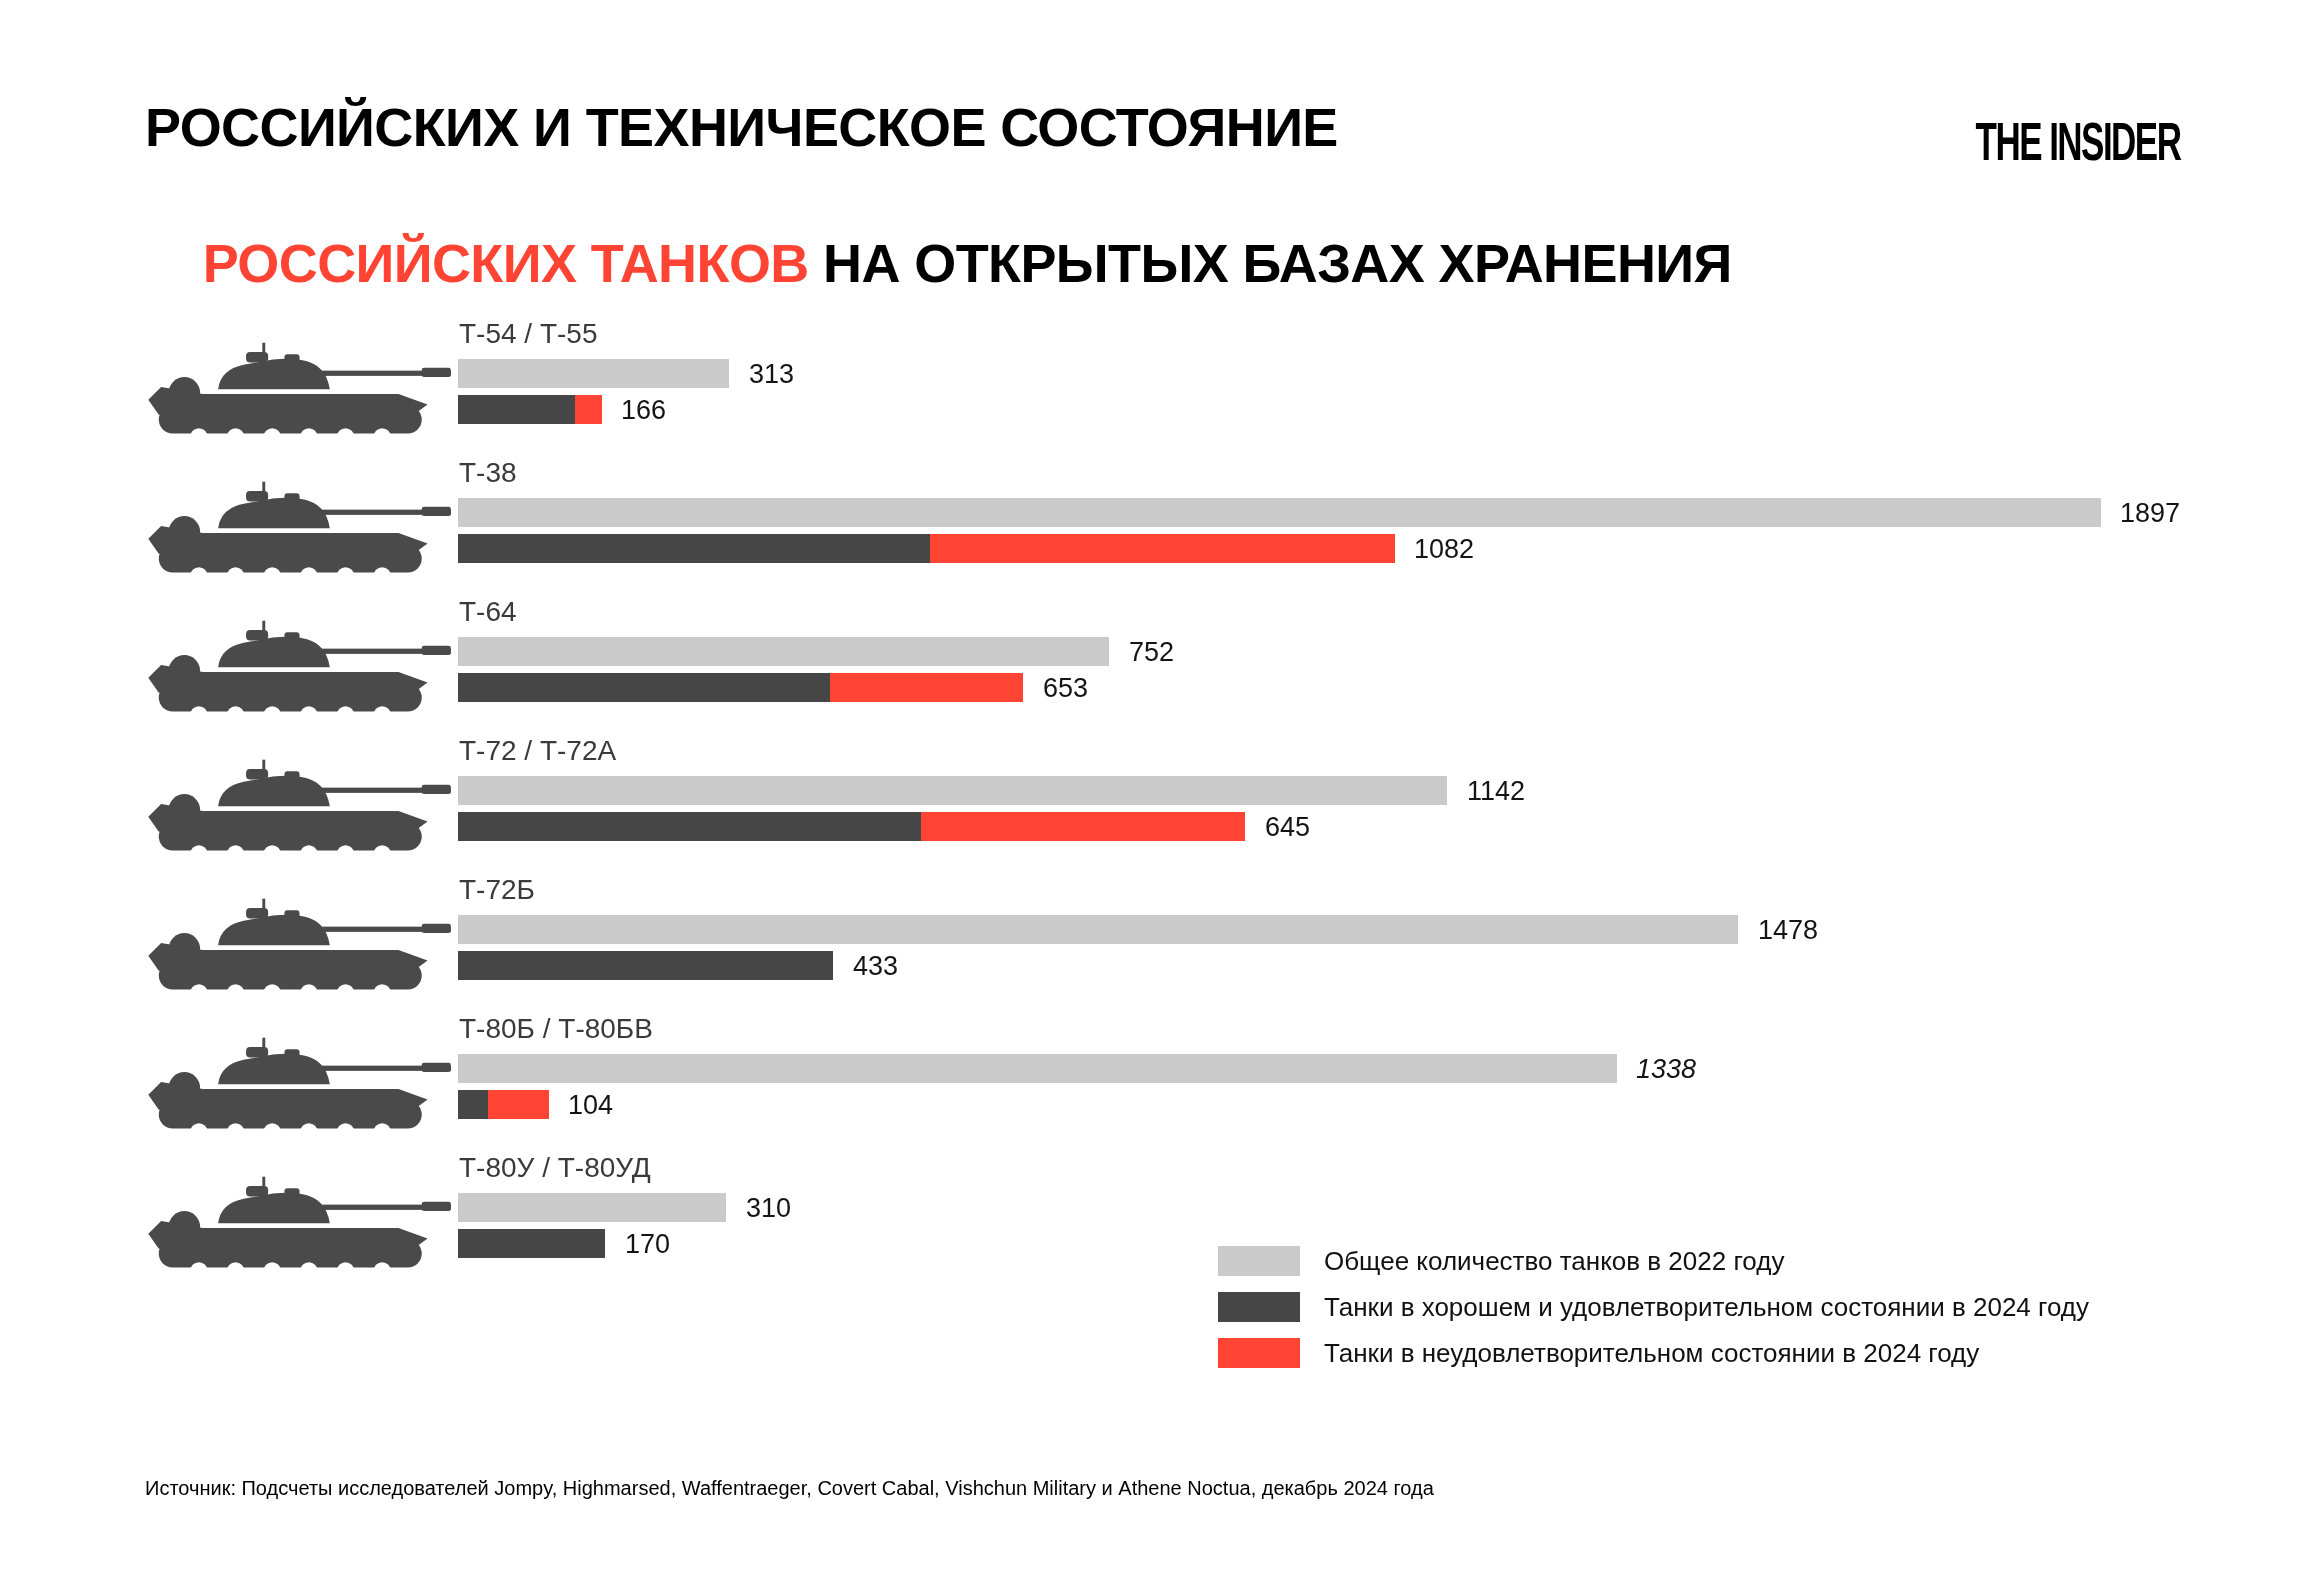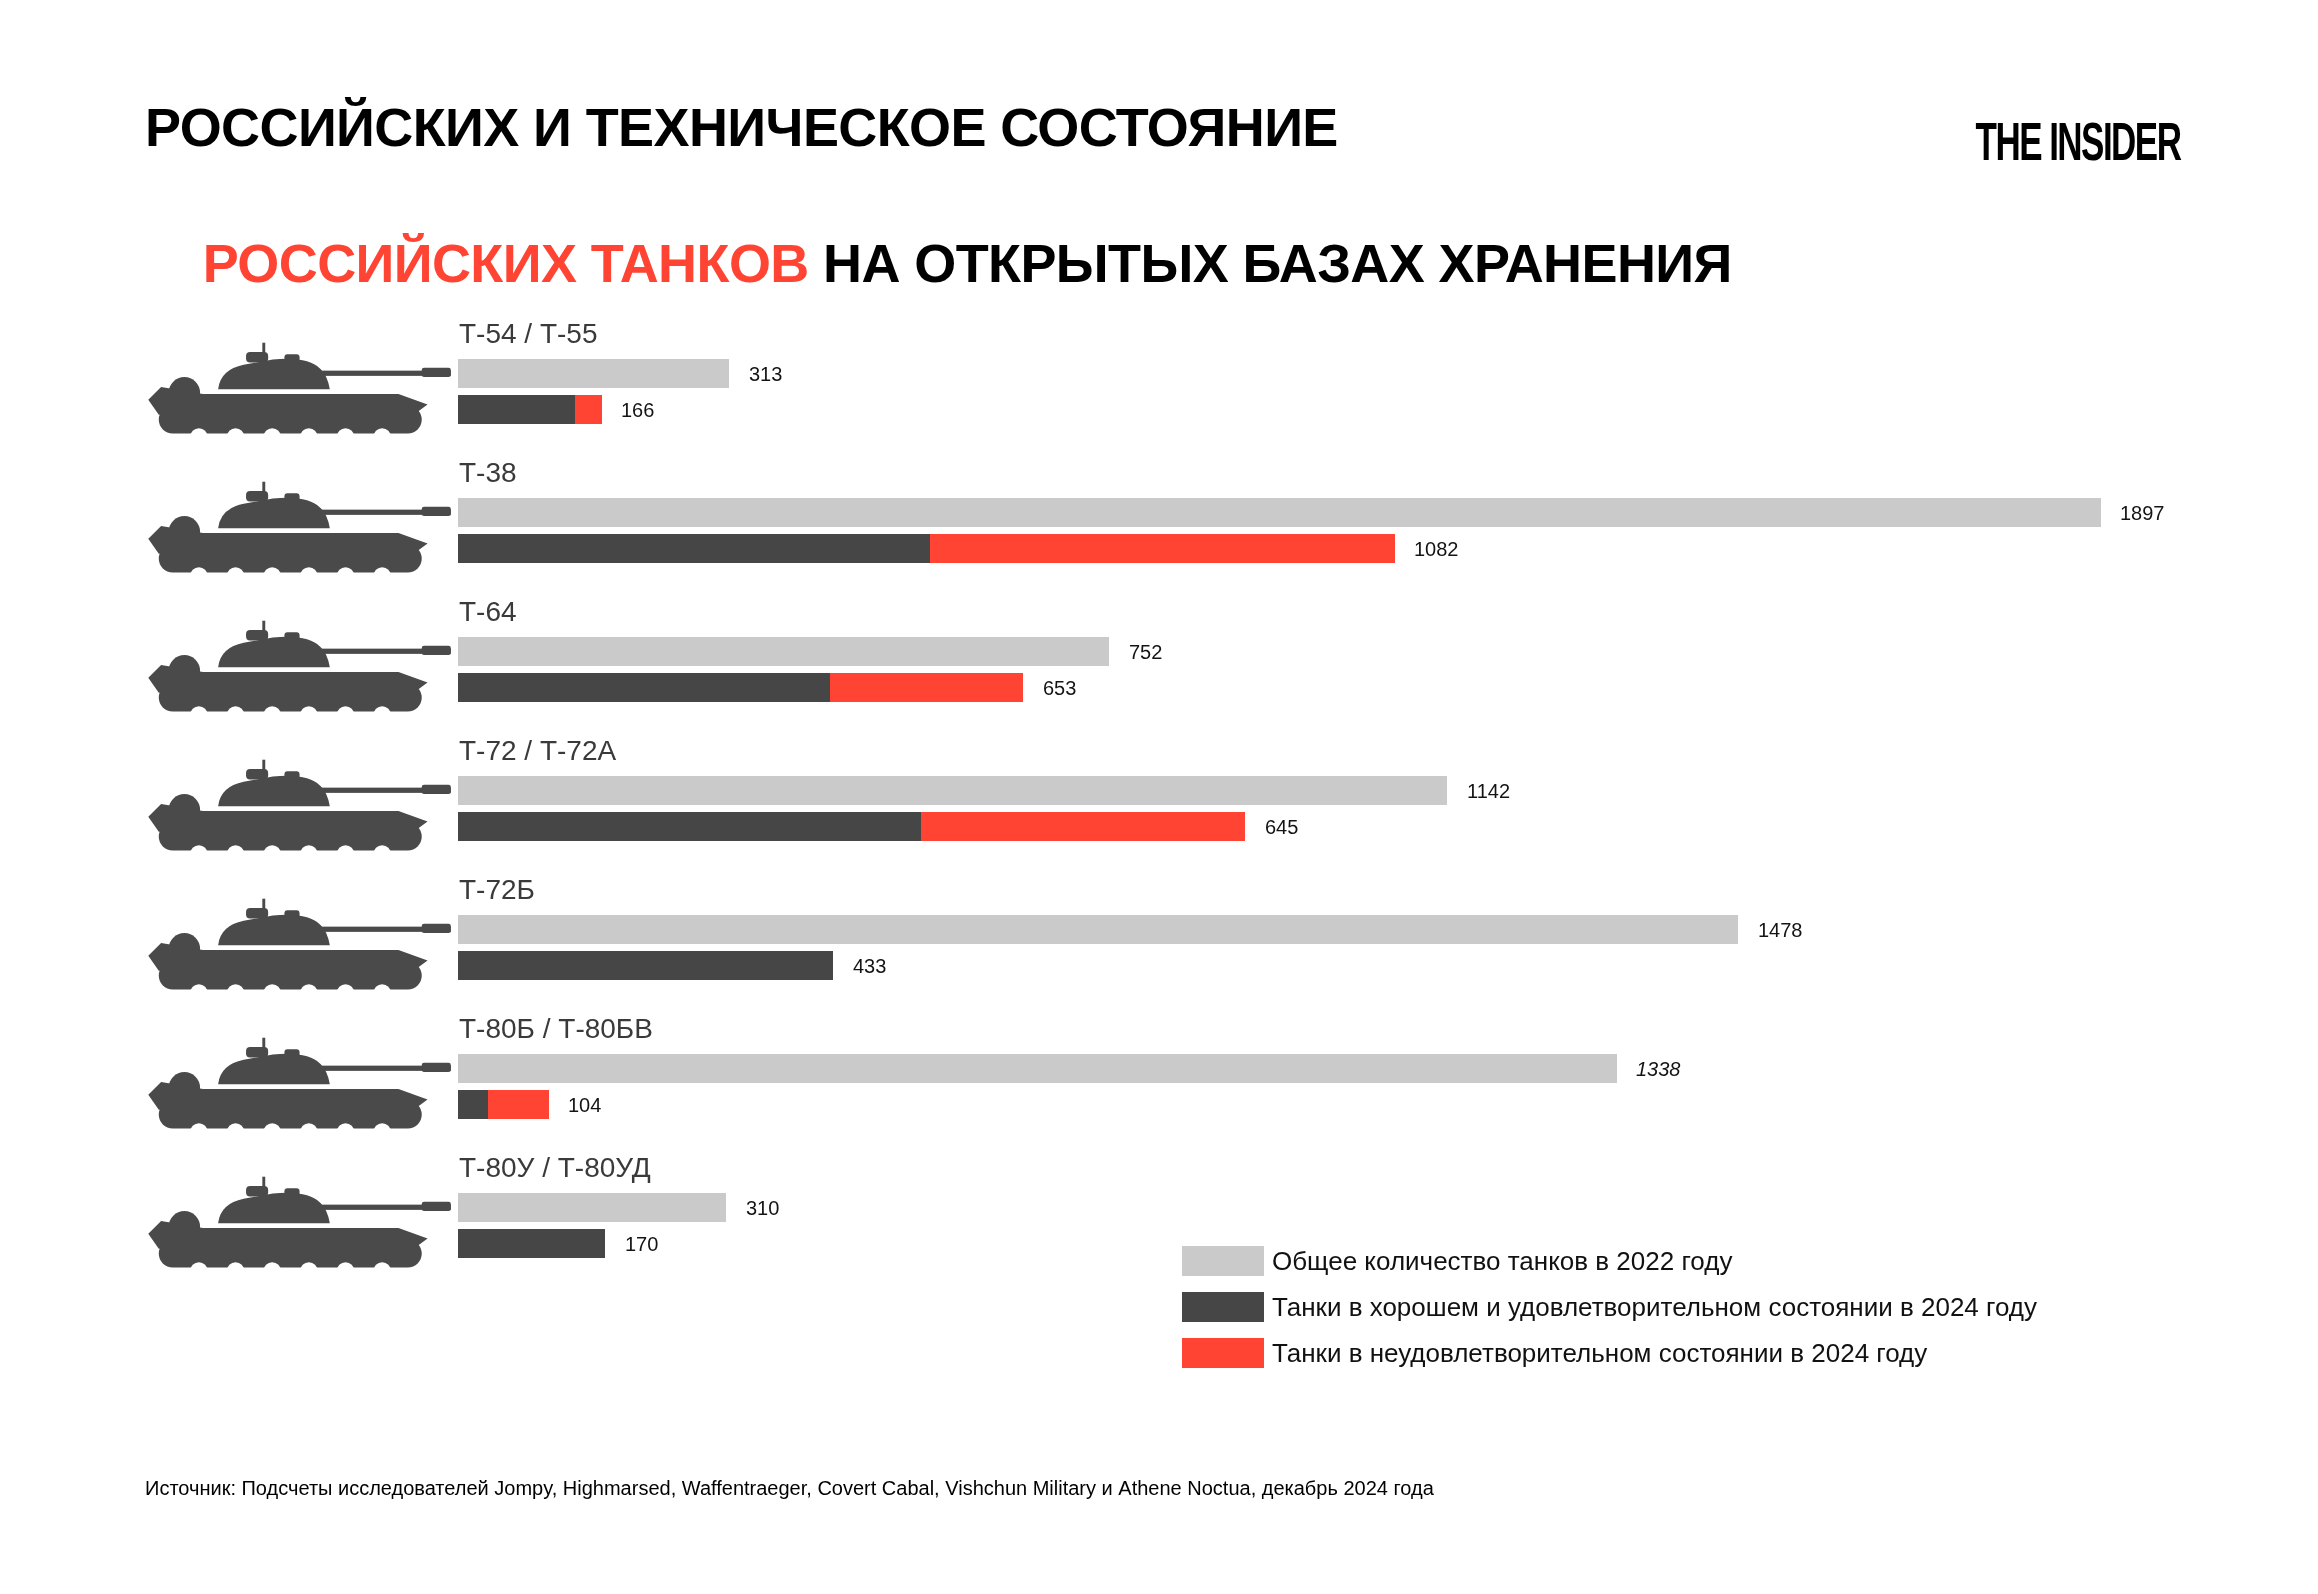--- a/index.html
+++ b/index.html
@@ -22,27 +22,27 @@
   .row{position:absolute;left:0;width:2319px;height:139px;}
   .tank{position:absolute;left:132px;top:23px;width:320px;height:100px;}
   .tank svg{width:100%;height:100%;display:block;}
   .row-label{position:absolute;left:459px;top:0;font-size:28px;font-weight:500;color:var(--c-label);white-space:nowrap;}
   .bar{position:absolute;left:458px;height:29px;}
   .bar-total{top:41px;background:var(--c-total);}
   .bar-cond{top:77px;display:flex;}
   .seg{height:29px;}
   .seg-good{background:var(--c-good);}
   .seg-bad{background:var(--c-bad);}
-  .val{position:absolute;height:29px;line-height:30px;font-size:20px;color:var(--c-num);white-space:nowrap;}
+  .val{position:absolute;height:29px;line-height:30px;font-size:27px;color:var(--c-num);white-space:nowrap;}
   .val-total{top:41px;}
   .val-cond{top:77px;}
 
   
   .legend{position:absolute;left:1182px;top:1246px;display:flex;flex-direction:column;gap:16px;}
-  .legend-row{display:flex;gap:8px;height:30px;}
+  .legend-row{display:flex;gap:24px;height:30px;margin-left:36px;}
   .swatch{width:82px;height:30px;flex:0 0 82px;}
   .sw-total{background:var(--c-total);}
   .sw-good{background:var(--c-good);}
   .sw-bad{background:var(--c-bad);}
   .legend-text{font-size:26px;color:#111;white-space:nowrap;}
 
   
   .source{position:absolute;left:145px;top:1477px;font-size:20px;color:#000;white-space:nowrap;}
 </style>
 </head>

